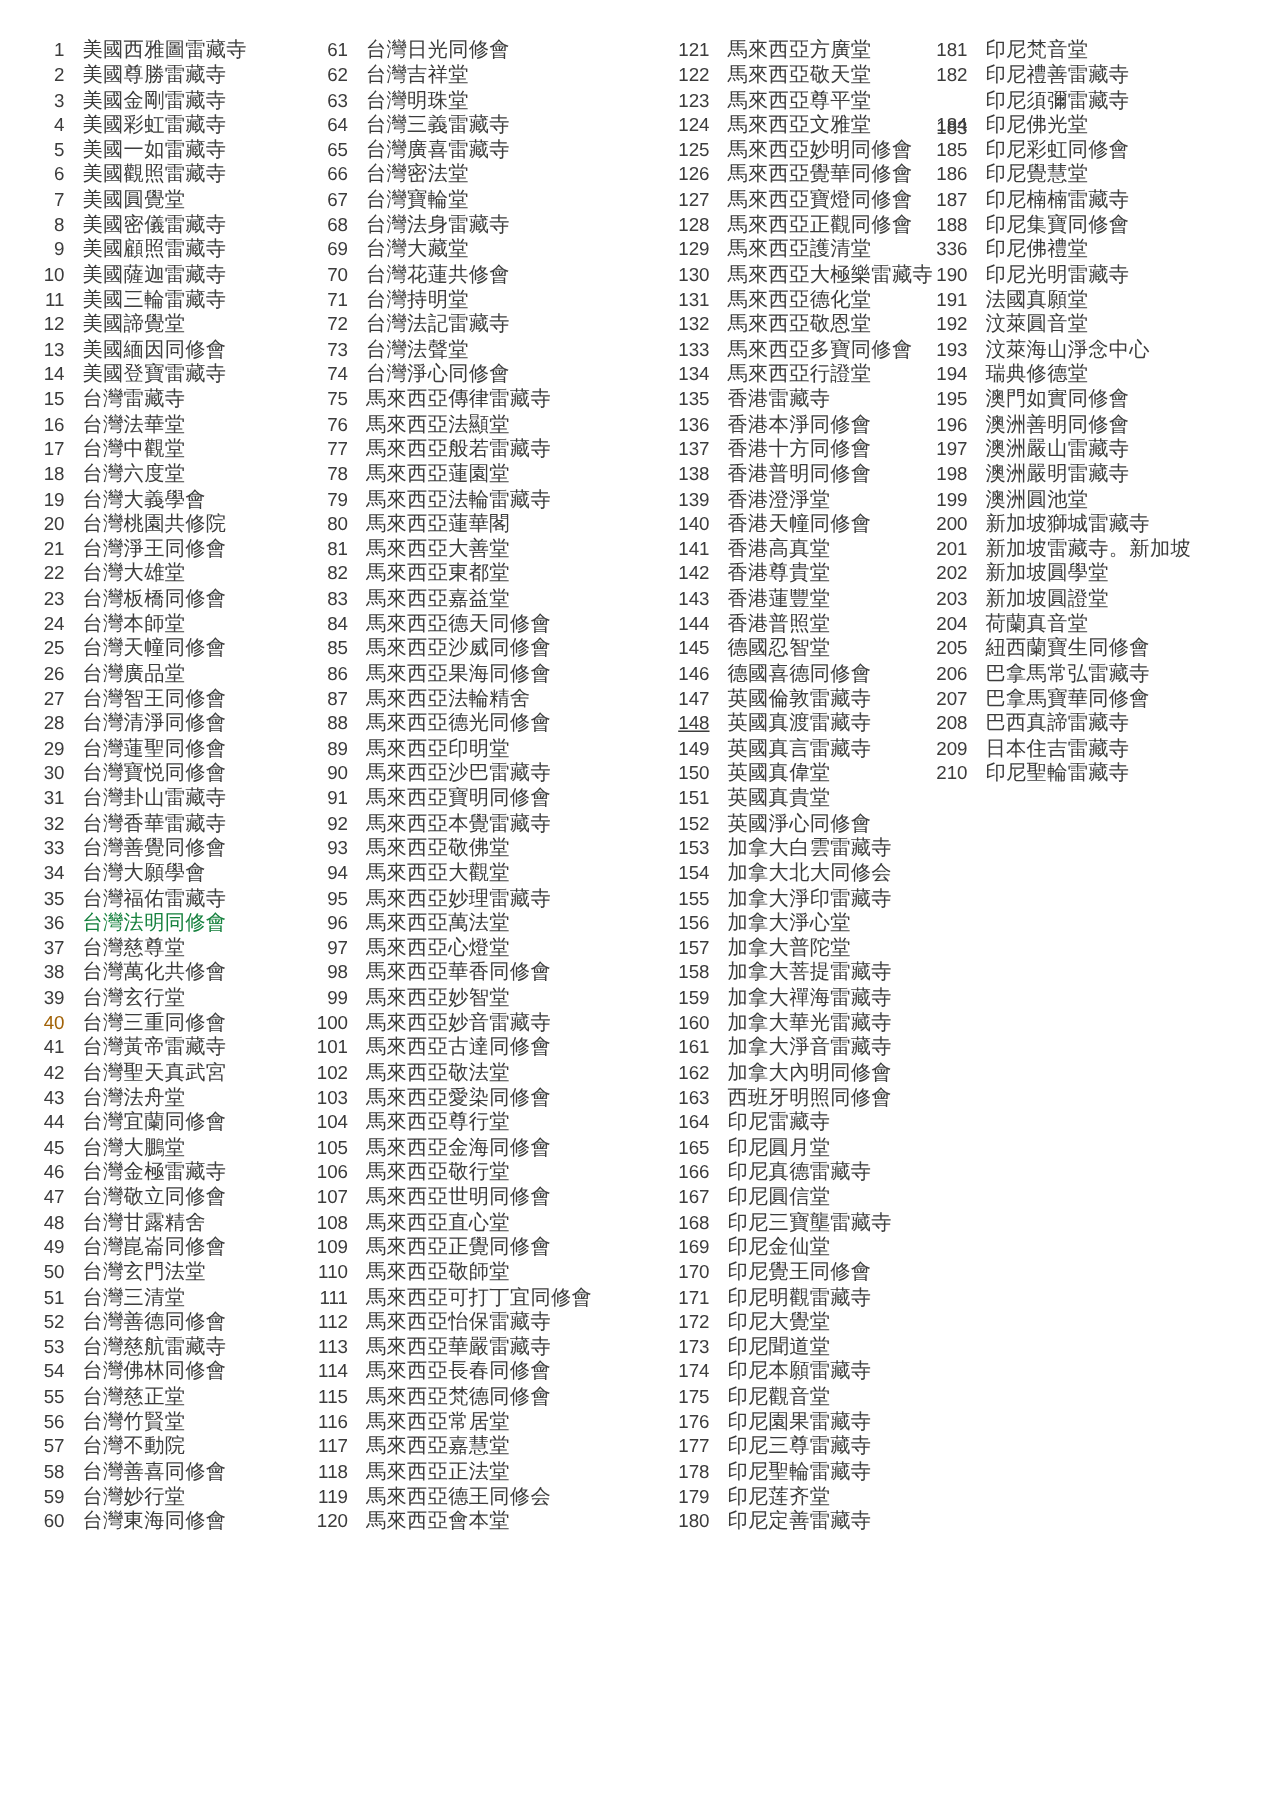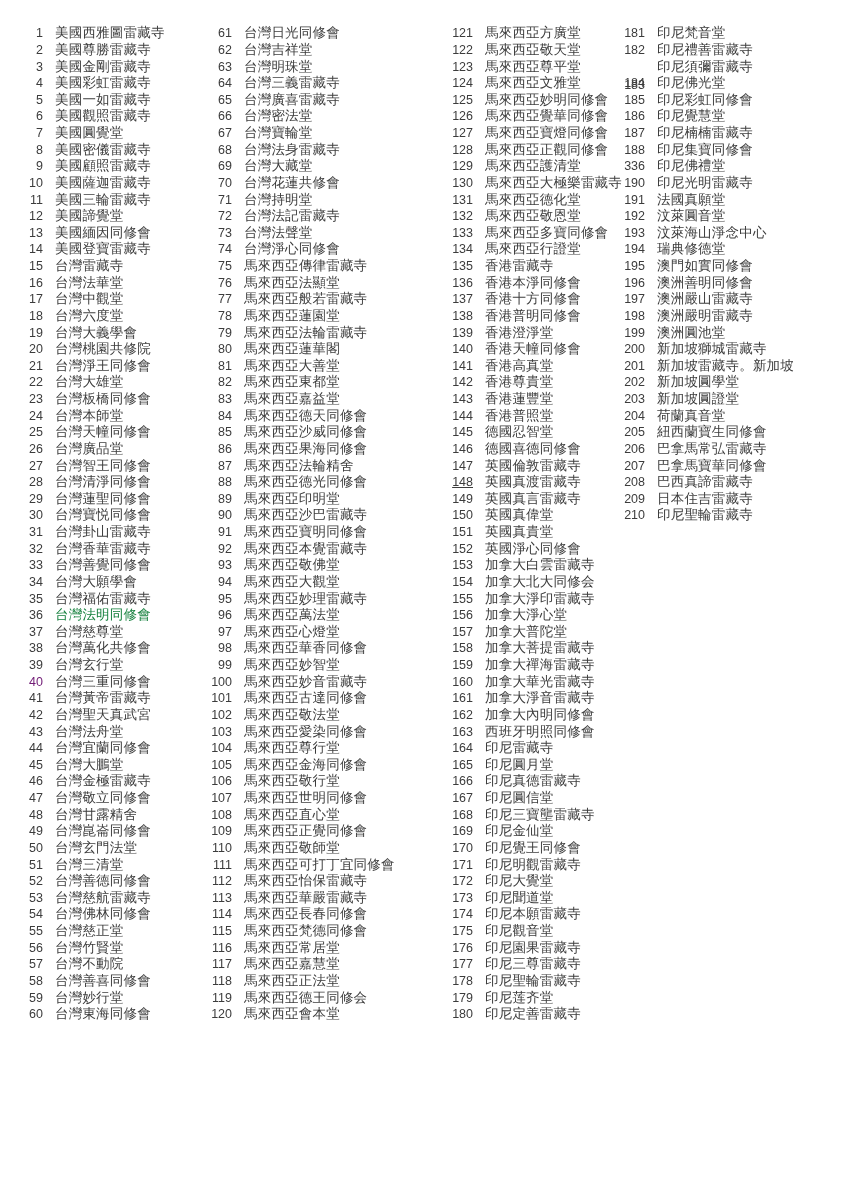--- a/index.html
+++ b/index.html
@@ -231,21 +231,21 @@
     <span class="num" style="color: rgb(60, 60, 60);">38</span>
     <span class="name" style="color: rgb(60, 60, 60);">台灣萬化共修會</span>
   </div>
 
   <div class="row">
     <span class="num" style="color: rgb(60, 60, 60);">39</span>
     <span class="name" style="color: rgb(60, 60, 60);">台灣玄行堂</span>
   </div>
 
   <div class="row">
-    <span class="num" style="color: #701a75;">40</span>
+    <span class="num" style="color: #a16207;">40</span>
     <span class="name" style="color: rgb(60, 60, 60);">台灣三重同修會</span>
   </div>
 
   <div class="row">
     <span class="num" style="color: rgb(60, 60, 60);">41</span>
     <span class="name" style="color: rgb(60, 60, 60);">台灣黃帝雷藏寺</span>
   </div>
 
   <div class="row">
     <span class="num" style="color: rgb(60, 60, 60);">42</span>

